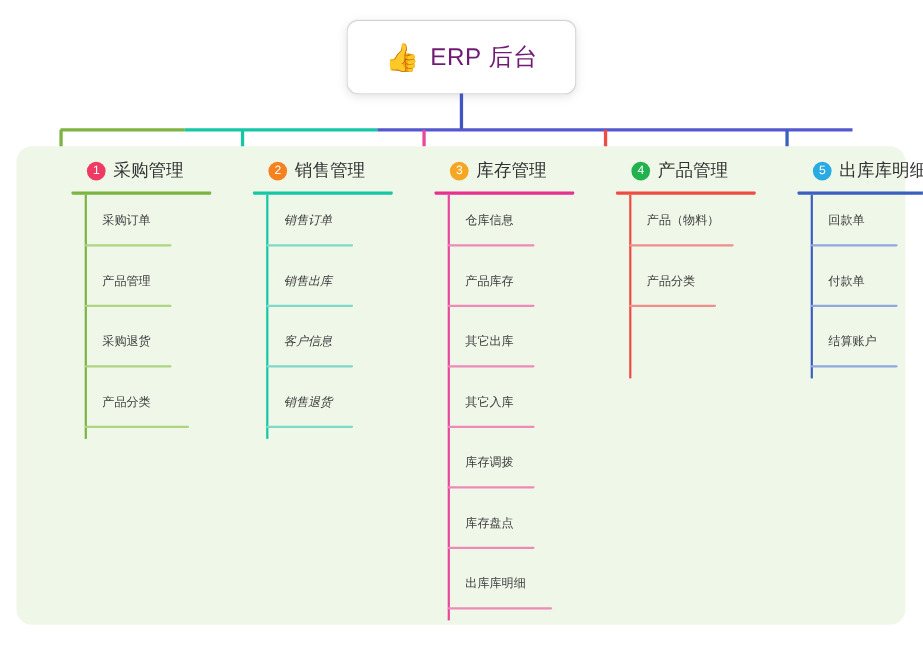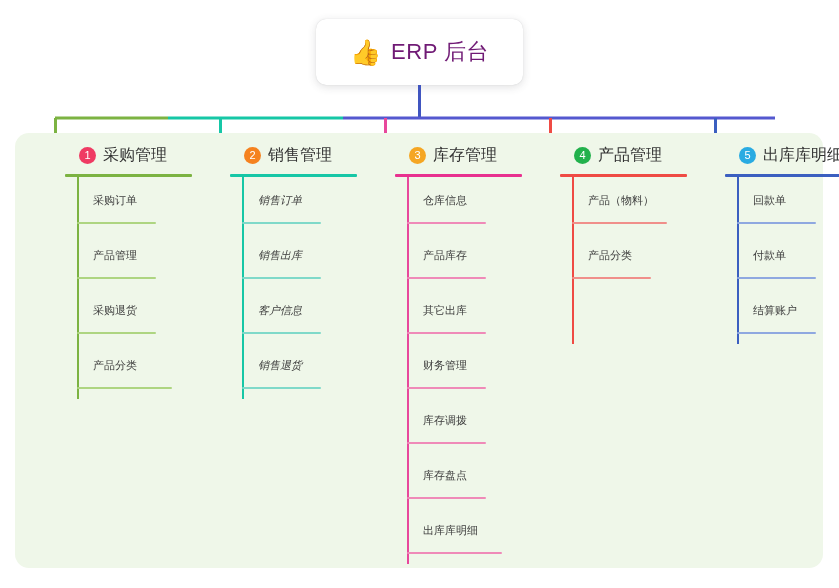--- a/index.html
+++ b/index.html
@@ -224,21 +224,21 @@
         </div>
         <div class="leaf">
           <span class="leaf-label">产品库存</span>
           <div class="leaf-rule" style="background: rgb(239, 138, 184); width: 79px;"></div>
         </div>
         <div class="leaf">
           <span class="leaf-label">其它出库</span>
           <div class="leaf-rule" style="background: rgb(239, 138, 184); width: 79px;"></div>
         </div>
         <div class="leaf">
-          <span class="leaf-label">财务管理</span>
+          <span class="leaf-label">其它入库</span>
           <div class="leaf-rule" style="background: rgb(239, 138, 184); width: 79px;"></div>
         </div>
         <div class="leaf">
           <span class="leaf-label">库存调拨</span>
           <div class="leaf-rule" style="background: rgb(239, 138, 184); width: 79px;"></div>
         </div>
         <div class="leaf">
           <span class="leaf-label">库存盘点</span>
           <div class="leaf-rule" style="background: rgb(239, 138, 184); width: 79px;"></div>
         </div>

